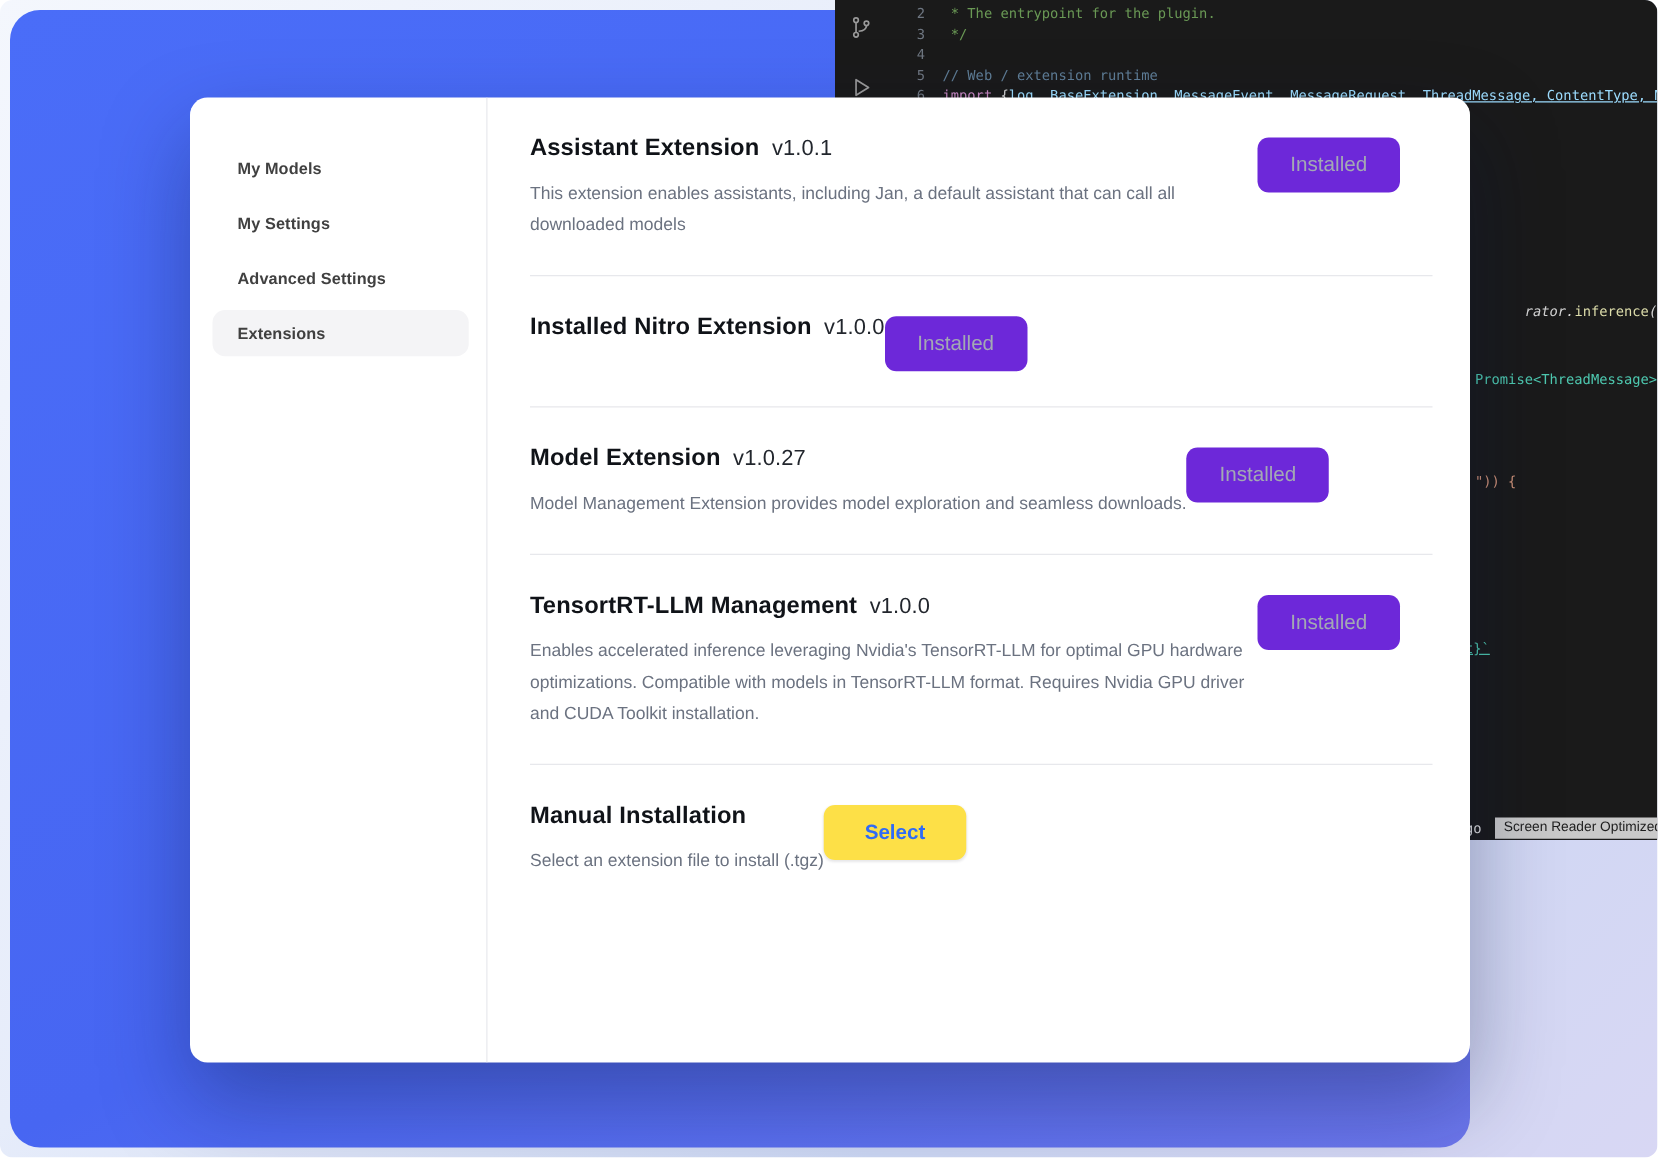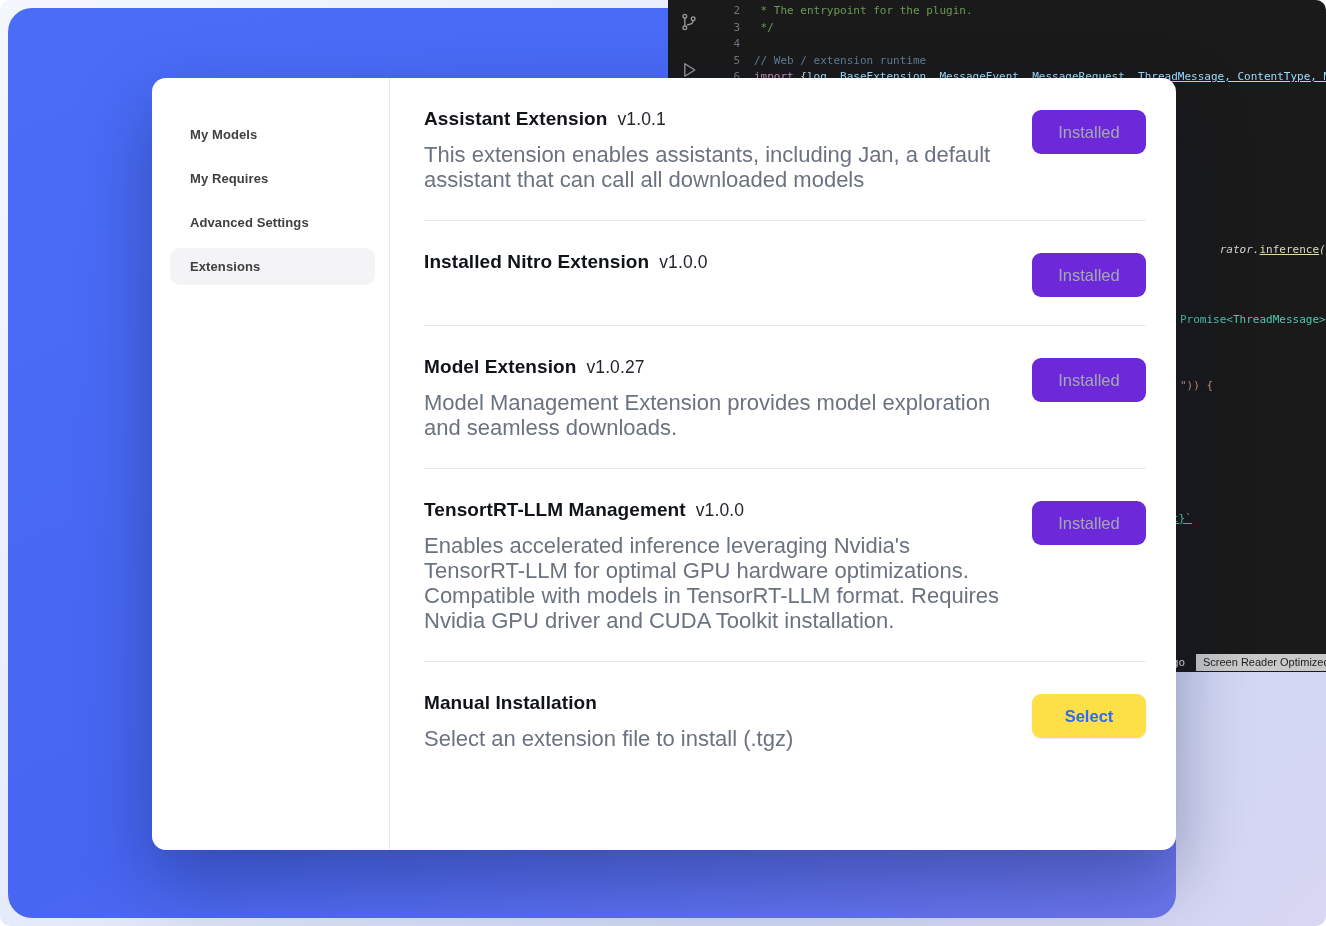--- a/index.html
+++ b/index.html
@@ -30,22 +30,22 @@
   .lnum{ width:30px; text-align:right; color:#6e7681; margin-right:14px; flex:none; }
   .cmt-doc{ color:#6a9955; }
   .cmt-line{ color:#5f7e97; }
   .kw{ color:#c586c0; }
   .punct{ color:#d4d4d4; }
   .imp-names{ color:#9cdcfe; text-decoration:underline; }
 
   .frag{ position:absolute; white-space:pre; font-family:"DejaVu Sans Mono", monospace; font-size:11px; }
   .frag-1{ left:512px; top:230px; }
   .frag-1 .ident{ color:#d4d4d4;font-style:italic; }
-  .frag-1 .method{ color:#dcdcaa;text-decoration:underline; }
-  .frag-2{ left:512px; top:297px; color:#4ec9b0;margin-top:16px; }
+  .frag-1 .method{ color:#dcdcaa; }
+  .frag-2{ left:512px; top:297px; color:#4ec9b0; }
   .frag-3{ left:512px; top:379px; color:#ce9178; }
   .frag-4{ left:504px; top:512px; color:#4ec9b0; text-decoration:underline; }
   .status-left{ position:absolute; left:504px; top:656px; color:#e0e0e0; font-size:11px;
     font-family:"DejaVu Sans Mono", monospace; }
   .status-badge{
     position:absolute; left:528px; top:654px; height:17px; line-height:17px;
     background:#c9c9c9; color:#1e1e1e; font-size:11px; padding:0 7px; white-space:nowrap;
     font-family:"Liberation Sans", sans-serif;
   }
 
@@ -70,28 +70,28 @@
   }
   .nav-item{
     font-size:13px; font-weight:600; color:#404040;
     padding:11px 20px; border-radius:10px; margin-bottom:7px;
     letter-spacing:.1px; cursor:pointer;
   }
   .nav-item.active{ background:#f4f4f6; }
 
   .content{ flex:1; padding:0 30px 0 34px; display:flex; flex-direction:column; }
   .row{
-    display:flex; justify-content:space-between; align-items:flex-start;
+    display:flex; align-items:flex-start;
     padding:30px 0 28px 0; border-bottom:1px solid #e7e8ec;
   }
   .row.last{ border-bottom:none; }
   .row-main{ max-width:582px; }
   .row-title{ font-size:19px; font-weight:700; color:#101318; letter-spacing:.1px; }
   .row-version{ margin-left:10px; font-weight:400; font-size:17.5px; color:#22262d; }
-  .row-desc{ margin-top:12px; font-size:22px; line-height:25px; color:#6b7280; }
+  .row-desc{ margin-top:12px; font-size:14px; line-height:25px; color:#6b7280; }
   .link{ color:#2563eb; text-decoration:none; cursor:pointer; }
   .btn{
     min-width:114px; height:44px; border-radius:9px; border:none;
     background:#6d28d9; color:#a3a9b3; font-size:16.5px; font-weight:500;
     font-family:"Liberation Sans", sans-serif;
     display:flex; align-items:center; justify-content:center; padding:0 20px;
     flex:none; margin-top:2px;
   }
   .btn.select{ background:#fde047; color:#2f6bf6; font-weight:600; cursor:pointer;
     box-shadow:0 1px 2px rgba(15,23,42,.10); }
@@ -153,21 +153,21 @@
     <div class="frag frag-4">t}`</div>
 
     <div class="status-left">go</div>
     <div class="status-badge">Screen Reader Optimized</div>
   </div>
 
   <div class="modal">
 
     <div class="side">
       <div class="nav-item">My Models</div>
-      <div class="nav-item">My Requires</div>
+      <div class="nav-item">My Settings</div>
       <div class="nav-item">Advanced Settings</div>
       <div class="nav-item active">Extensions</div>
     </div>
 
     <div class="content">
 
       <div class="row">
         <div class="row-main">
           <div class="row-title">
             <span>Assistant Extension</span><span class="row-version">v1.0.1</span>

